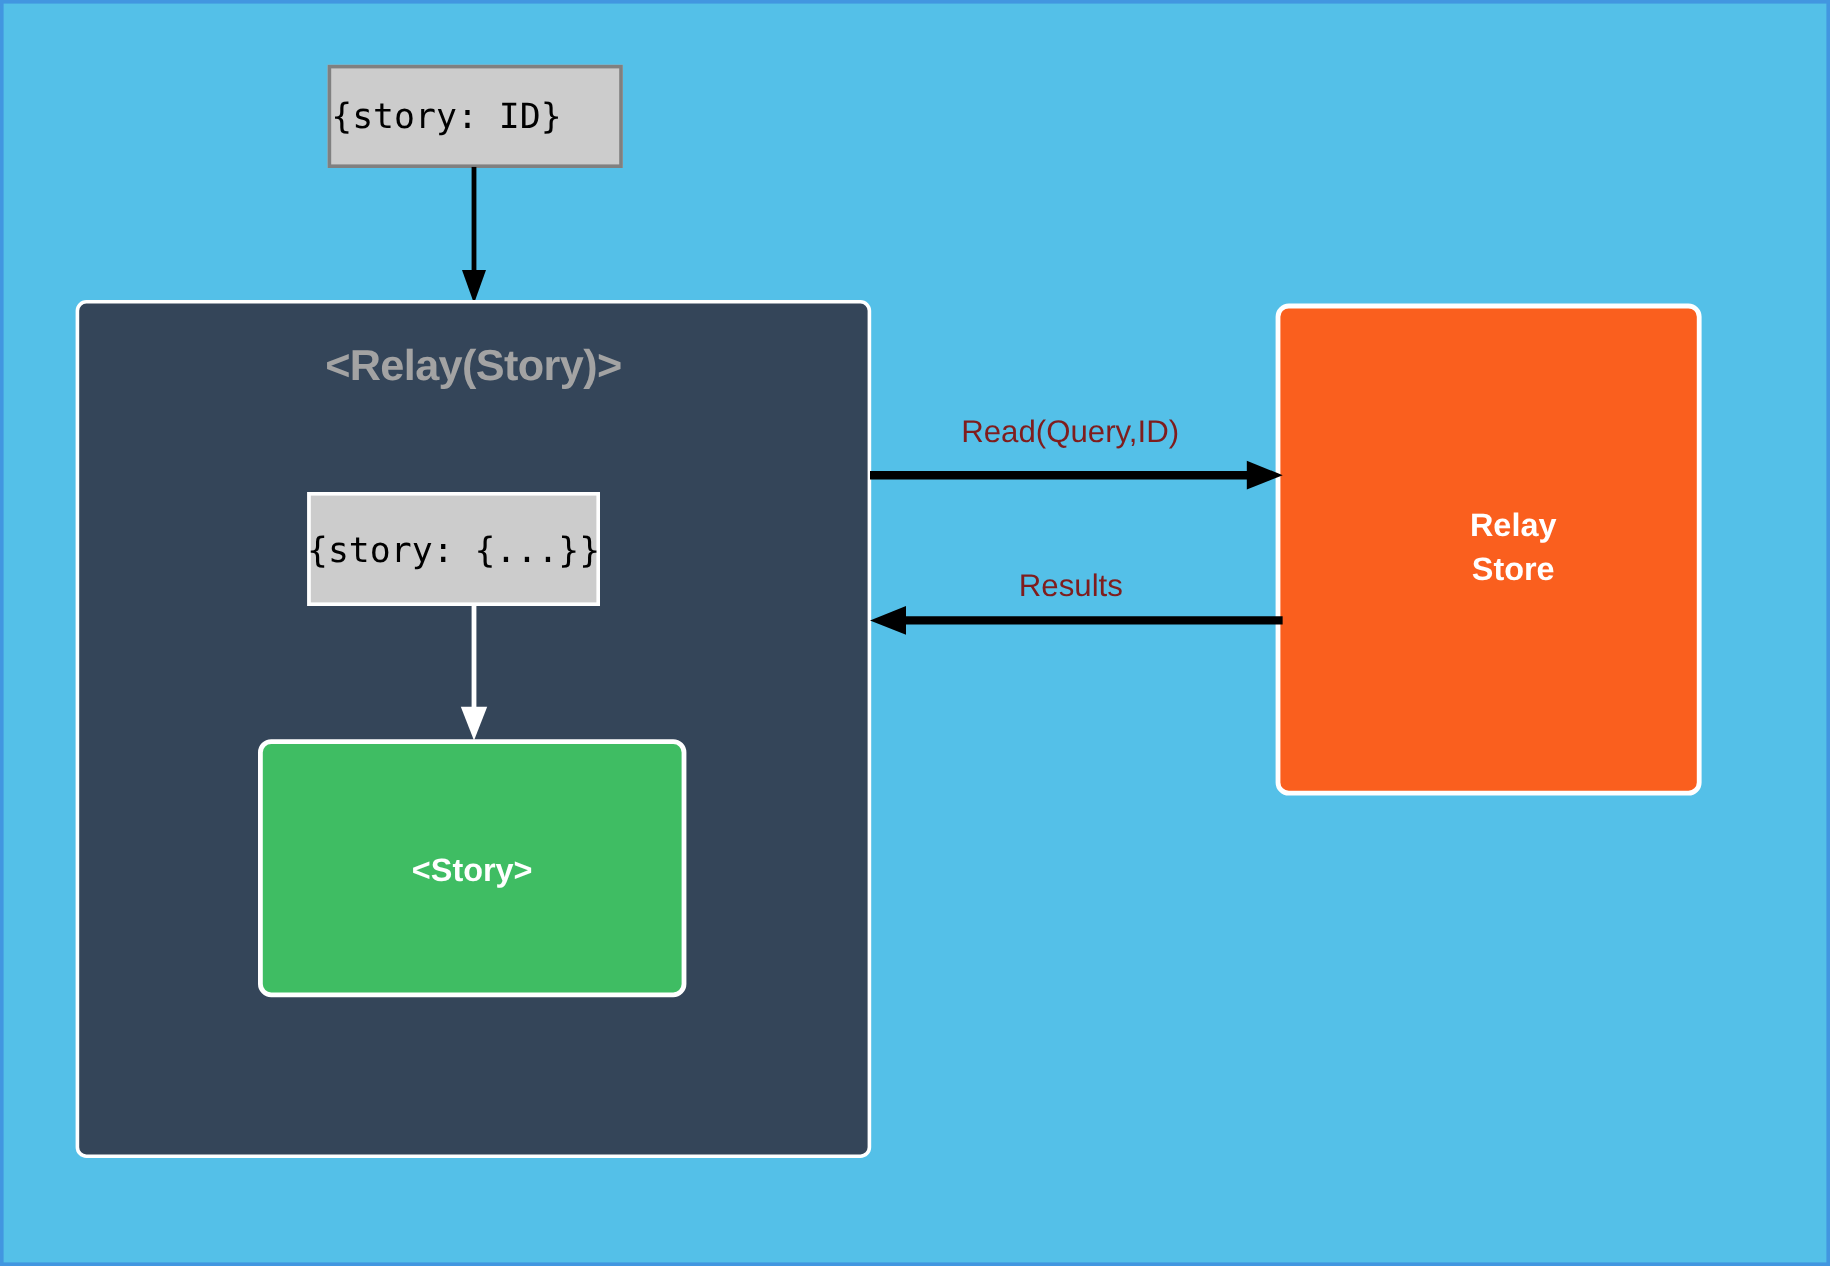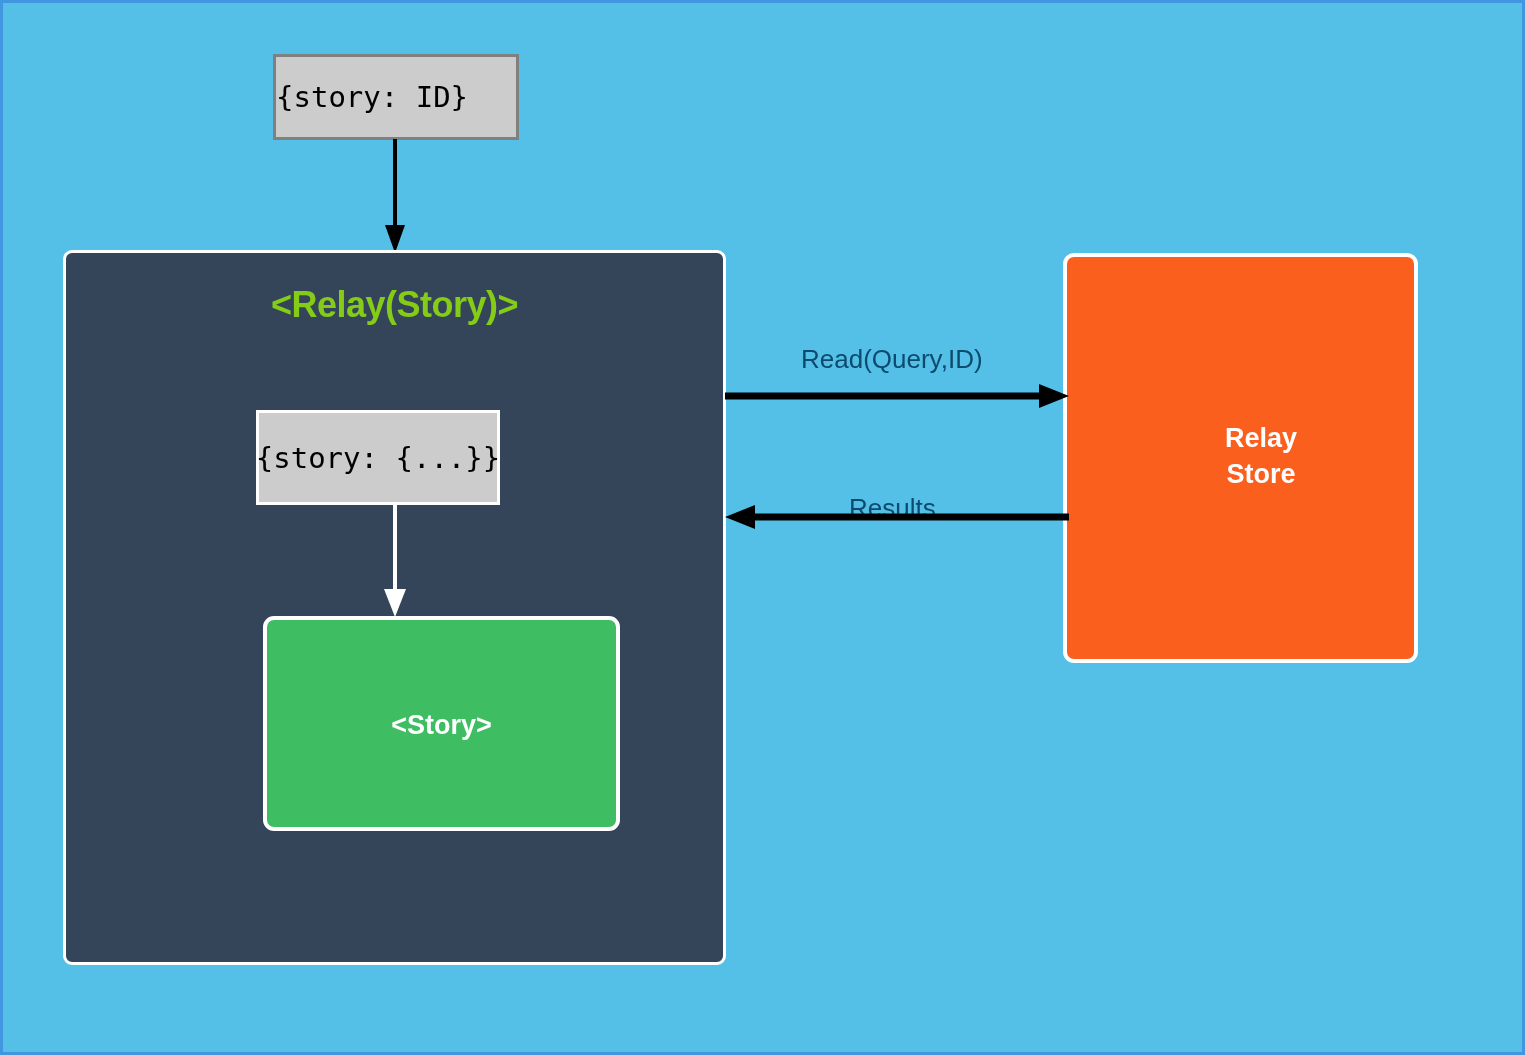--- a/index.html
+++ b/index.html
@@ -61,21 +61,21 @@
     box-sizing: border-box;
   }
   .relay-title {
     position: absolute;
     left: 0;
     top: 31px;
     width: 100%;
     text-align: center;
     font-size: 36px;
     font-weight: bold;
-    color: #84cc16;
+    color: #a3a3a3;
     letter-spacing: -0.5px;
   }
 
   
   .inner-props-box {
     position: absolute;
     left: 253px;
     top: 407px;
     width: 244px;
     height: 95px;
@@ -100,21 +100,20 @@
   .story-box {
     position: absolute;
     left: 212px;
     top: 613px;
     width: 357px;
     height: 215px;
     background: #3fbd63;
     border: 4px solid #ffffff;
     border-radius: 11px;
     box-sizing: border-box;
-    margin-left: 48px;
   }
   .story-label {
     position: absolute;
     left: 0;
     top: 90px;
     width: 100%;
     text-align: center;
     font-size: 27px;
     font-weight: bold;
     color: #ffffff;
@@ -156,25 +155,25 @@
   .flow-results {
     position: absolute;
     left: 722px;
     top: 496px;
     width: 344px;
     height: 36px;
   }
   .flow-label {
     position: absolute;
     font-size: 26px;
-    color: #0c4a6e;
+    color: #7f1d1d;
     white-space: nowrap;
   }
   .label-read { left: 798px; top: 341px; }
-  .label-results { left: 846px; top: 490px; }
+  .label-results { left: 846px; top: 470px; }
 </style>
 </head>
 <body>
 
 <div id="canvas">
 
   <div class="props-box-outer">
     <span class="props-text">{story: ID}</span>
   </div>
 

